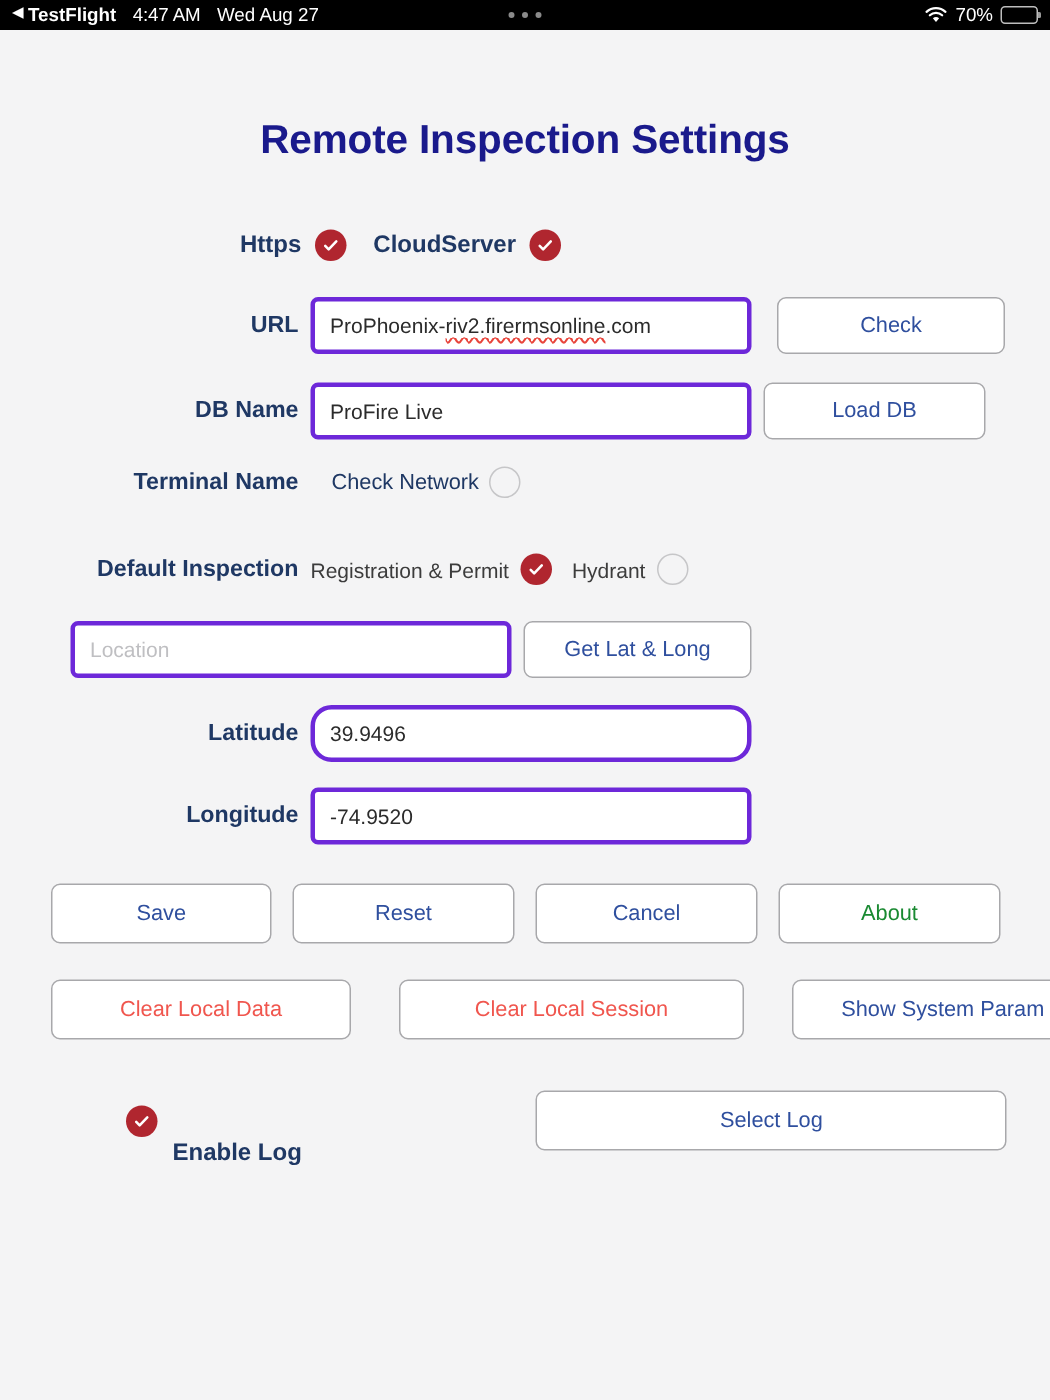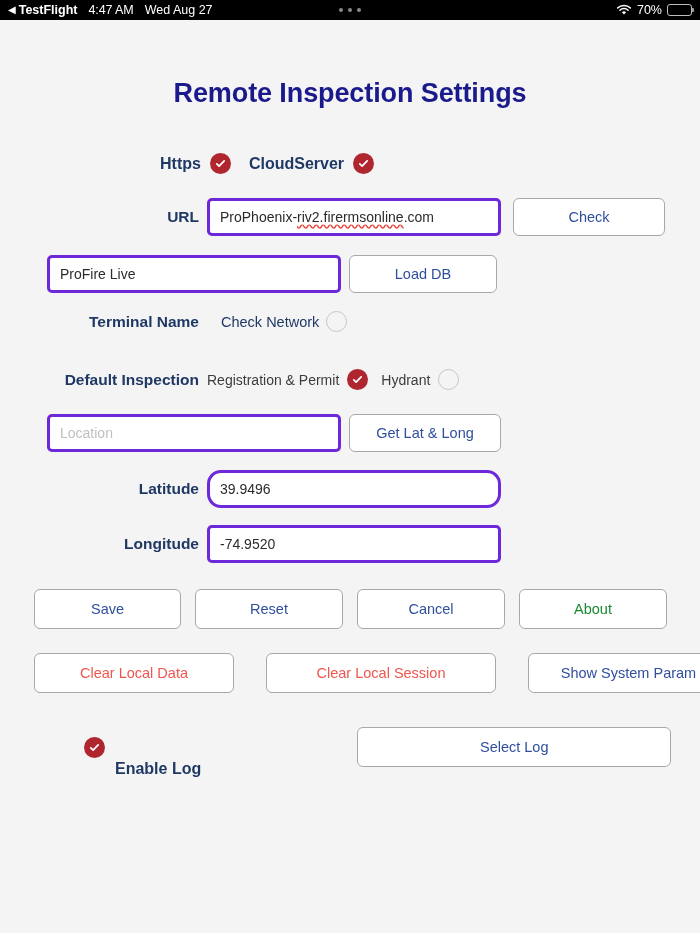--- a/index.html
+++ b/index.html
@@ -216,24 +216,25 @@
     </span>
   </div>
 
   <div class="row" style="left:47px; top:198px;">
     <span class="label-nav">URL</span>
     <span class="field" style="width:294px;">
       <span>ProPhoenix-</span>
         <span class="spell">riv2.firermsonline</span>
         <span>.com</span>
     </span>
-    <span class="btn" style="width:152px; margin-left:12px;">Check</span>
+    <span class="btn" style="width:152px; margin-left:17px;">Check</span>
   </div>
 
   <div class="row" style="left:47px; top:255px;">
+    <span class="label-nav">DB Name</span>
     <span class="field" style="width:294px;">ProFire Live</span>
     <span class="btn" style="width:148px; margin-left:8px;">Load DB</span>
   </div>
 
   <div class="row" style="left:47px; top:311px;">
     <span class="label-nav">Terminal Name</span>
     <span class="inline-lbl" style="margin-left:14px;">Check Network</span>
     <span class="cb off" style="margin-left:7px;"></span>
   </div>
 

